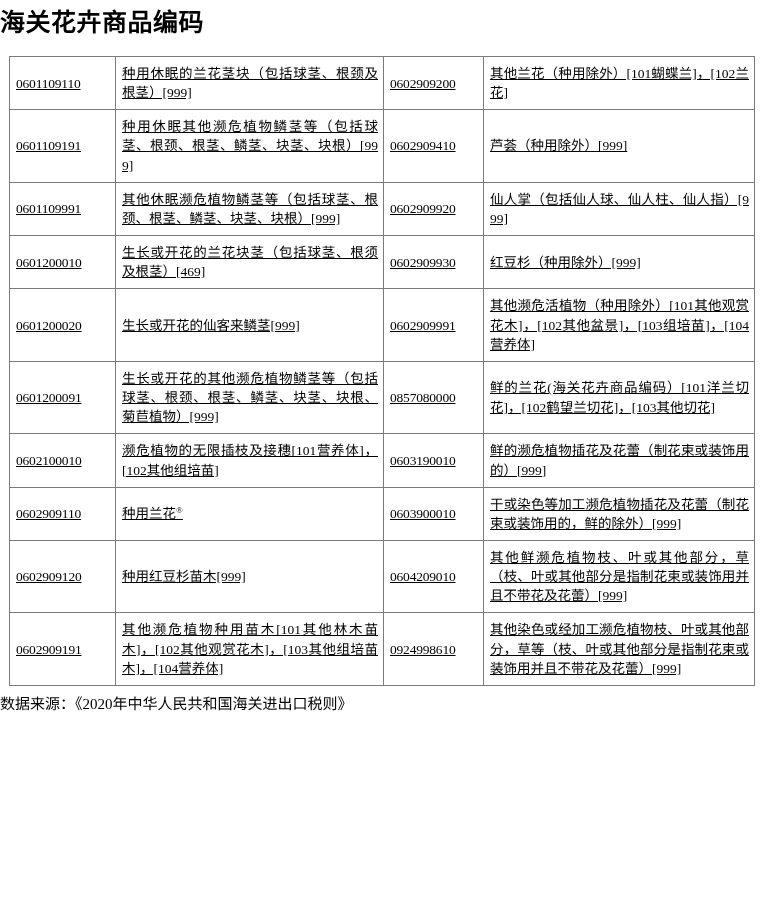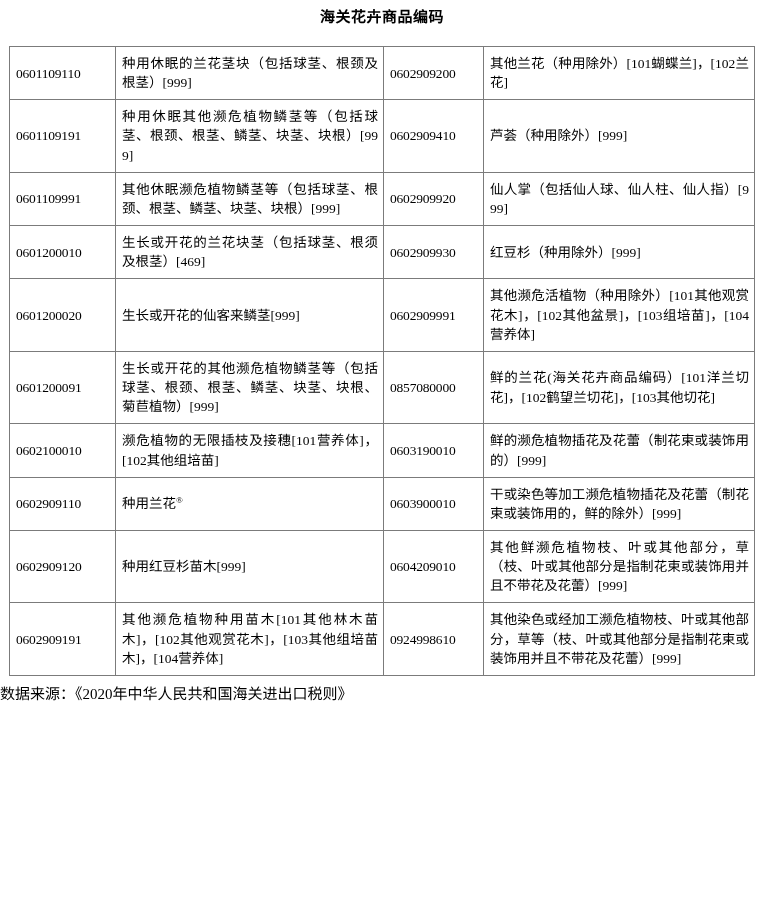--- a/index.html
+++ b/index.html
@@ -15,31 +15,32 @@
     color: #000000;
     overflow: hidden;
   }
   .page {
     position: relative;
     width: 764px;
     height: 904px;
     box-sizing: border-box;
   }
   .doc-title {
-    text-align: center;
-    font-size: 15px;
+    text-align: left;
+    font-size: 25px;
     font-weight: 700;
     letter-spacing: 0.5px;
     line-height: 1;
     padding-top: 10px;
     padding-bottom: 13px;
     font-family: "Liberation Serif", "DejaVu Serif", serif;
   }
   .table-wrap {
     padding: 8px 10px 0 9px;
+    text-decoration: underline;
   }
   table.code-table {
     width: 745px;
     border-collapse: collapse;
     table-layout: fixed;
     border: 1px solid #7b7b7b;
   }
   table.code-table td {
     border: 1px solid #7b7b7b;
     vertical-align: middle;

